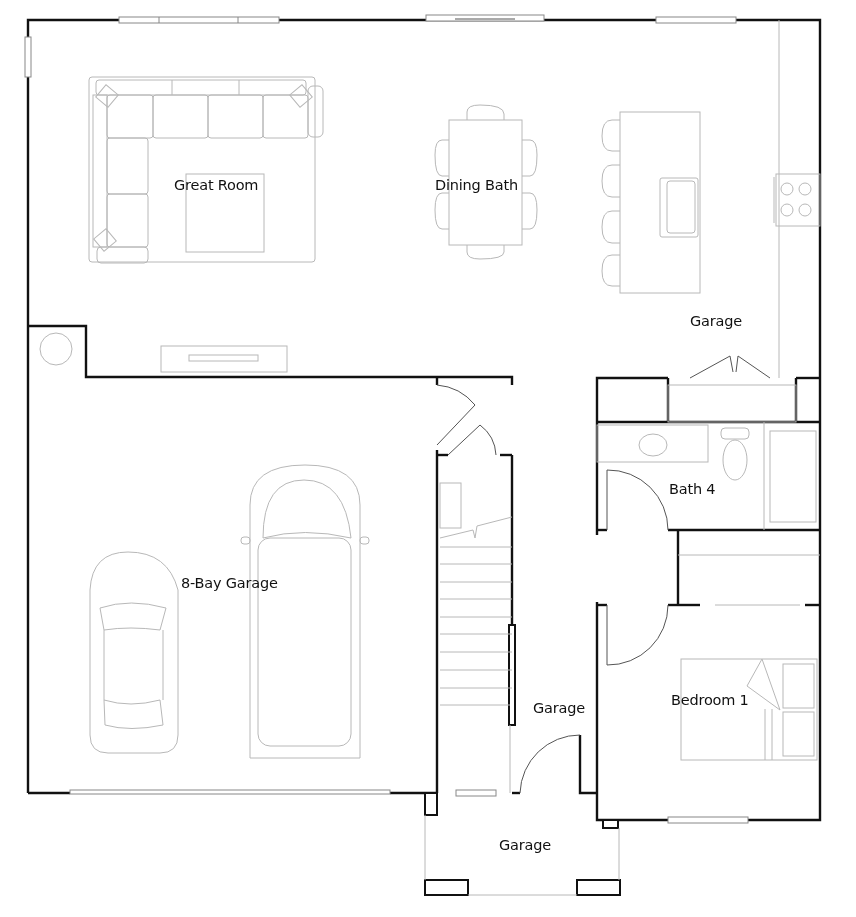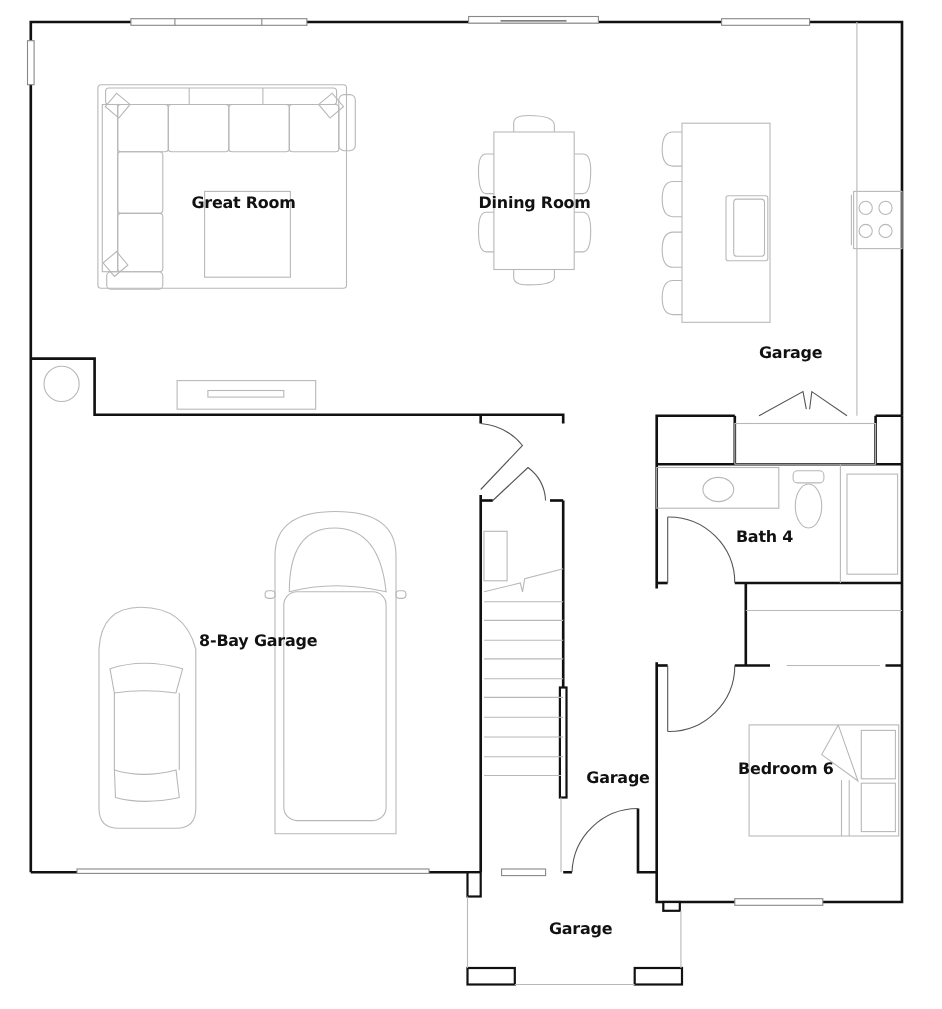--- a/index.html
+++ b/index.html
@@ -1,18 +1,18 @@
 <!DOCTYPE html>
 <html><head>
 <meta charset="utf-8">
 <style>
   html,body{margin:0;padding:0;background:#ffffff;}
   body{width:856px;height:917px;overflow:hidden;position:relative;font-family:"DejaVu Sans",sans-serif;}
   #plan{position:absolute;left:0;top:0;}
-  .lbl{position:absolute;font-family:"DejaVu Sans",sans-serif;font-size:14.5px;font-weight:bold;color:#111;white-space:nowrap;letter-spacing:-0.2px;}
+  .lbl{position:absolute;font-family:"DejaVu Sans",sans-serif;font-size:14.5px;font-weight:normal;color:#111;white-space:nowrap;letter-spacing:-0.2px;}
   .wall{stroke:#111;stroke-width:2.4;fill:none;}
   .thin{stroke:#b8b8b8;stroke-width:1;fill:none;}
   .thinf{stroke:#b8b8b8;stroke-width:1;fill:#fff;}
   .win{stroke:#888;stroke-width:1;fill:#fff;}
   .door{stroke:#555;stroke-width:1;fill:none;}
 </style>
 </head>
 <body>
 
 <svg id="plan" width="856" height="917" viewBox="0 0 856 917" xmlns="http://www.w3.org/2000/svg">
@@ -178,19 +178,19 @@
   <g>
     <path class="thin" d="M250,540 L250,505 Q250,465 305,465 Q360,465 360,505 L360,758 L250,758 Z"></path>
     <path class="thin" d="M263,538 Q263,480 304,480 Q345,480 351,538 Q304,527 263,538"></path>
     <rect class="thin" x="258" y="538" width="93" height="208" rx="12"></rect>
     <rect class="thin" x="241" y="537" width="9" height="7" rx="3"></rect>
     <rect class="thin" x="360" y="537" width="9" height="7" rx="3"></rect>
   </g>
 </svg>
 
 <div class="lbl" style="left:174px;top:177px">Great Room</div>
-<div class="lbl" style="left:435px;top:177px">Dining Room</div>
+<div class="lbl" style="left:435px;top:177px">Dining Bath</div>
 <div class="lbl" style="left:690px;top:313px">Garage</div>
 <div class="lbl" style="left:669px;top:481px">Bath 4</div>
 <div class="lbl" style="left:181px;top:575px">8-Bay Garage</div>
 <div class="lbl" style="left:533px;top:700px">Garage</div>
-<div class="lbl" style="left:671px;top:692px">Bedroom 6</div>
+<div class="lbl" style="left:671px;top:692px">Bedroom 1</div>
 <div class="lbl" style="left:499px;top:837px">Garage</div>
 
 </body></html>

